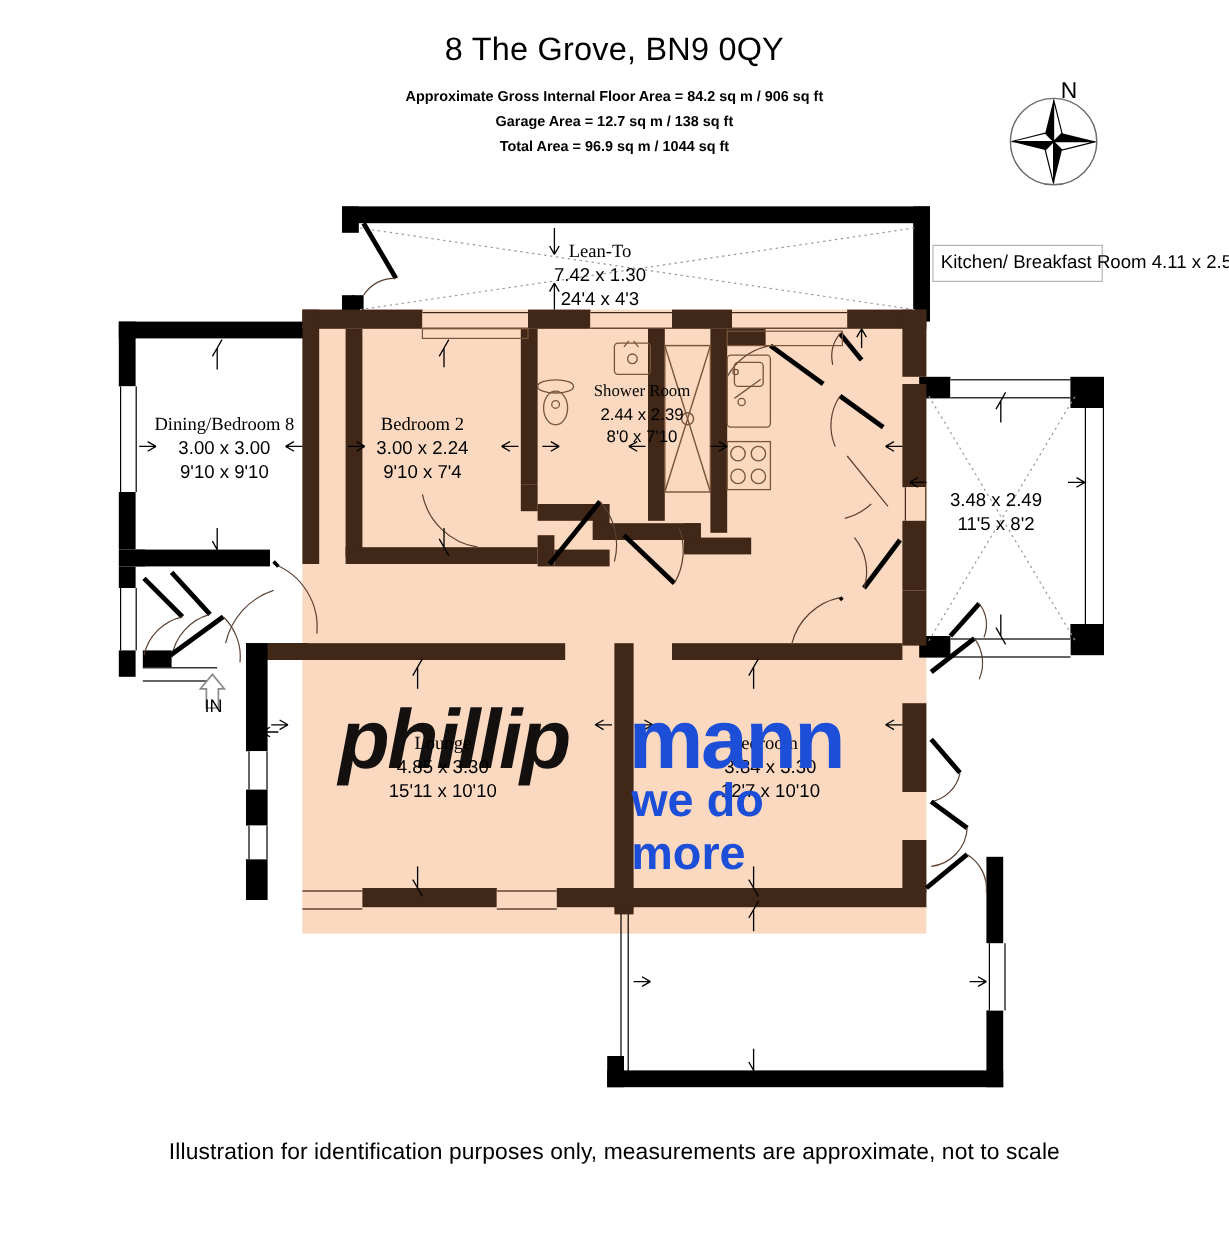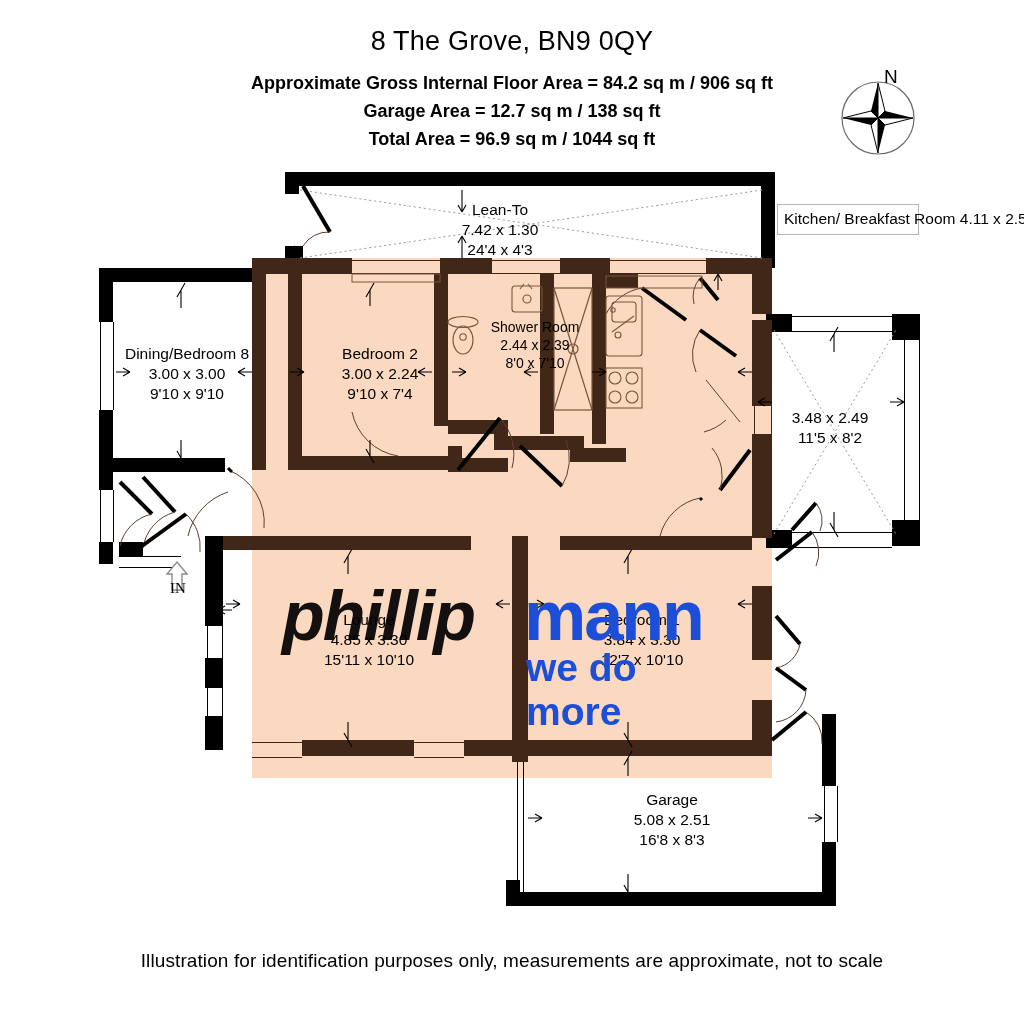--- a/index.html
+++ b/index.html
@@ -2,21 +2,21 @@
 <html><head>
 <meta charset="utf-8">
 <style>
   html,body{margin:0;padding:0;background:#ffffff;}
   body{width:1024px;height:1035px;position:relative;overflow:hidden;
        font-family:"Liberation Sans",sans-serif;color:#000;}
 
   
   #header{position:absolute;left:0;top:0;width:1024px;text-align:center;}
   #title{font-size:27px;font-weight:400;letter-spacing:.2px;margin-top:26px;text-align:center;}
-  .areaLine{font-size:18px;font-weight:bold;margin-top:7px;}
+  .areaLine{font-size:12px;font-weight:bold;margin-top:7px;}
   .areaLine.l1{margin-top:16px;}
 
   
   #compass{position:absolute;left:838px;top:78px;width:80px;height:80px;}
   #compassN{position:absolute;left:884px;top:66px;font-size:19px;}
 
   
   #footer{position:absolute;left:0;top:950px;width:1024px;text-align:center;
           font-size:19px;letter-spacing:.1px;}
 
@@ -29,39 +29,39 @@
   .pink{position:absolute;background:#fad9c0;}
   .thin{position:absolute;background:#000;}
   .win{position:absolute;background:#ffffff;border-top:1.5px solid #000;border-bottom:1.5px solid #000;}
   .winv{position:absolute;background:#ffffff;border-left:1.5px solid #000;border-right:1.5px solid #000;}
   .bwin{position:absolute;background:#fad9c0;border-top:1.3px solid #402718;border-bottom:1.3px solid #402718;}
   .bwinv{position:absolute;background:#fad9c0;border-left:1.3px solid #402718;border-right:1.3px solid #402718;}
 
   
   .lbl{position:absolute;text-align:center;font-size:15.5px;line-height:20px;
        white-space:nowrap;color:#000;}
-  .lbl .nm{display:block;}
+  .lbl .nm{display:block;font-family:Liberation Serif, serif;}
   .lbl .m{display:block;}
   .lbl .f{display:block;}
 
   .boxlbl{position:absolute;background:#fff;border:1px solid #b4b4b4;
           text-align:center;font-size:15.5px;line-height:20px;padding:4px 6px 5px 6px;
           white-space:nowrap;}
 
   
   #wm{position:absolute;left:282px;top:576px;width:458px;height:130px;
       pointer-events:none;}
   #wm1{position:absolute;left:0;top:0;font-size:70px;font-weight:bold;
        letter-spacing:-2px;color:#000000;opacity:.92;font-style:italic;}
   #wm2{position:absolute;left:242px;top:0;font-size:70px;font-weight:bold;
        letter-spacing:-2px;color:#1d4ed8;}
   #wm3{position:absolute;left:244px;top:70px;font-size:39px;color:#1d4ed8;font-weight:bold;}
 
   #inLabel{position:absolute;left:163px;top:580px;width:30px;text-align:center;
-           font-size:15px;font-family:Liberation Serif, serif;}
+           font-size:15px;}
 
   svg.ov{position:absolute;left:0;top:0;width:1024px;height:1035px;overflow:visible;}
 </style>
 </head>
 <body>
 
 <div id="header">
   <div id="title">8 The Grove, BN9 0QY</div>
   <div class="areaLine l1">Approximate Gross Internal Floor Area = 84.2 sq m / 906 sq ft</div>
   <div class="areaLine">Garage Area = 12.7 sq m / 138 sq ft</div>
@@ -358,21 +358,21 @@
     <span class="m">4.11 x 2.57</span>
     
   </div>
 
   <div class="lbl" style="left:97px;top:344px;width:180px;">
     <span class="nm">Dining/Bedroom 8</span>
     <span class="m">3.00 x 3.00</span>
     <span class="f">9'10 x 9'10</span>
   </div>
 
-  <div class="lbl" style="left:288px;top:344px;width:128px;margin-left:28px;">
+  <div class="lbl" style="left:288px;top:344px;width:128px;">
     <span class="nm">Bedroom 2</span>
     <span class="m">3.00 x 2.24</span>
     <span class="f">9'10 x 7'4</span>
   </div>
 
   <div class="lbl" style="left:452px;top:318px;width:166px;font-size:14px;line-height:18px;">
     <span class="nm">Shower Room</span>
     <span class="m">2.44 x 2.39</span>
     <span class="f">8'0 x 7'10</span>
   </div>
@@ -387,25 +387,20 @@
     <span class="m">4.85 x 3.30</span>
     <span class="f">15'11 x 10'10</span>
   </div>
 
   <div class="lbl" style="left:558px;top:610px;width:168px;">
     <span class="nm">Bedroom 1</span>
     <span class="m">3.84 x 3.30</span>
     <span class="f">12'7 x 10'10</span>
   </div>
 
-  <div class="lbl" style="left:588px;top:790px;width:168px;">
-    <span class="nm">Garage</span>
-    <span class="m">5.08 x 2.51</span>
-    <span class="f">16'8 x 8'3</span>
-  </div>
 
   <div id="inLabel">IN</div>
 
   <div id="wm">
     <div id="wm1">phillip</div>
     <div id="wm2">mann</div>
     <div id="wm3">we do more</div>
   </div>
 </div>
 

